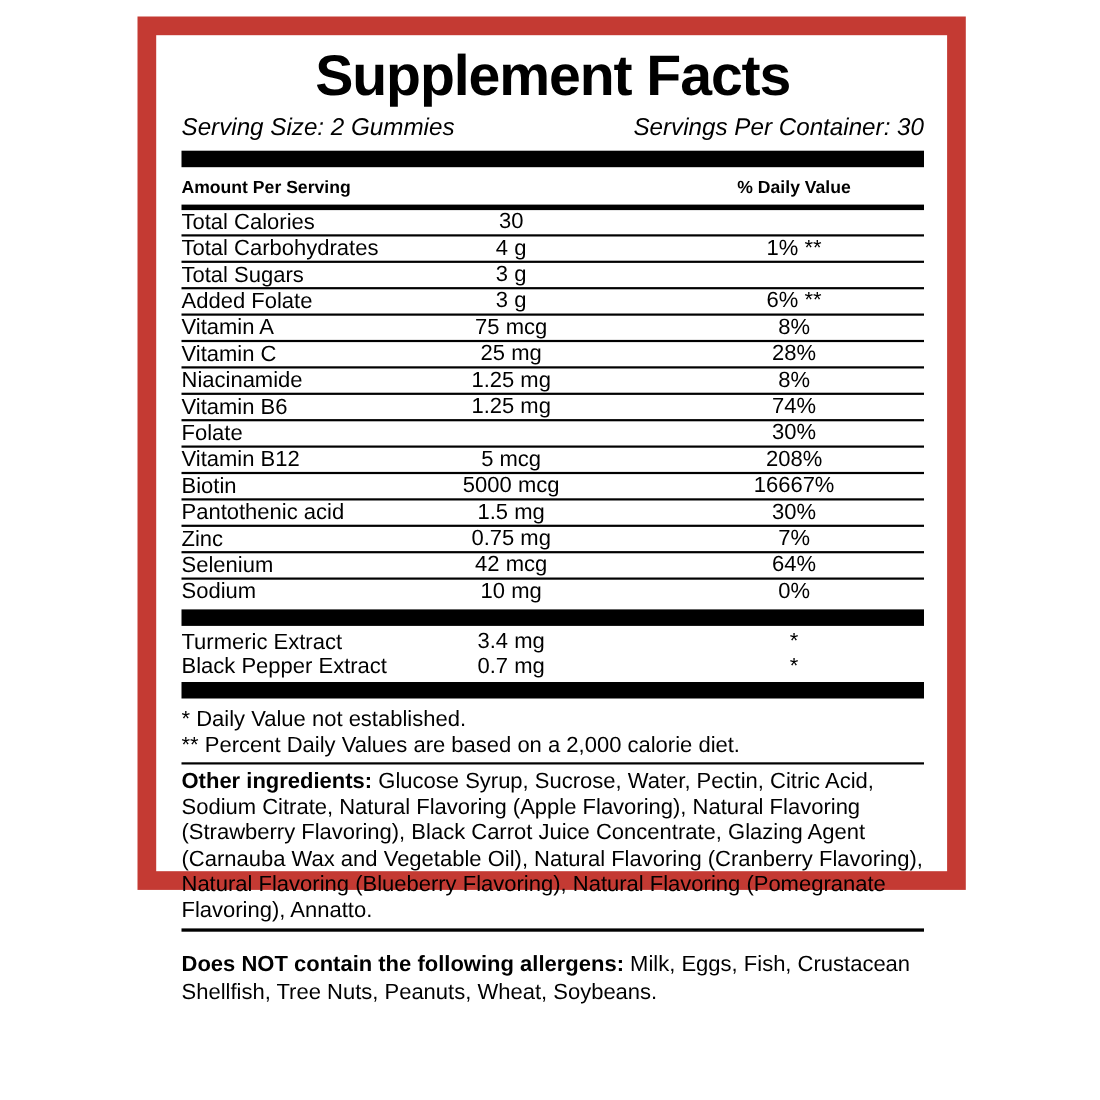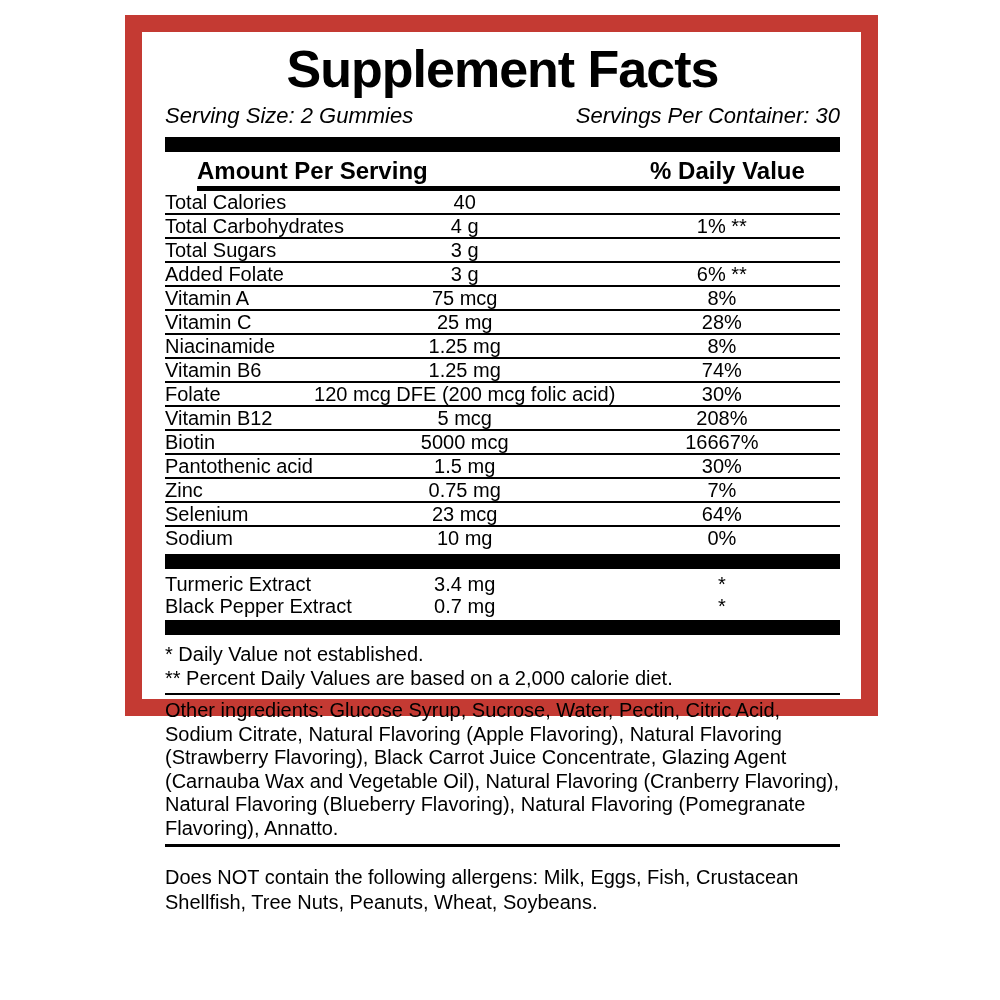--- a/index.html
+++ b/index.html
@@ -2,21 +2,21 @@
 <html style="--red: #c43a33; --ink: #000000;"><head>
 <meta charset="utf-8">
 <style>
   :root { --red:#c43a33; --ink:#000000; }
   * { margin:0; padding:0; box-sizing:border-box; }
   html,body { width:1000px; height:1000px; background:#ffffff; }
   body { font-family:"Liberation Sans", sans-serif; color:var(--ink); position:relative; }
 
   .frame {
     position:absolute; left:125px; top:15px;
-    width:753px; height:701px;
+    width:753px; height:794px;
     border:17px solid var(--red);
     background:#ffffff;
   }
   .content { padding:6px 21px 0 23px; }
 
   .title {
     font-size:52px; font-weight:bold; text-align:center;
     line-height:54px; margin:4px 0 8px 0; letter-spacing:-1px;
   }
 
@@ -25,21 +25,21 @@
     font-size:22px; line-height:24px; margin:0 0 9px 0;font-style:italic;
   }
 
   .bar { height:15px; background:var(--ink); }
   .bar-top    { margin:0 0 5px 0; }
   .bar-mid    { margin:5px 0 4px 0; }
   .bar-bottom { margin:3px 0 5px 0; }
 
   .table-header {
     position:relative; border-bottom:5px solid var(--ink);
-    padding:3px 0 4px 0; font-size:24px; font-weight:bold; line-height:22px;margin-left:32px;
+    padding:3px 0 4px 0; font-size:16px; font-weight:bold; line-height:22px;
   }
   .hdr-right {
     position:absolute; left:82.5%; transform:translateX(-50%);
     white-space:nowrap;
   }
 
   .row { position:relative; border-bottom:2px solid var(--ink); padding:1px 0 0 0; }
   #nutrient-table .row:last-child { border-bottom:none; }
   .row .name { display:inline-block; font-size:20px; line-height:21px; }
   .row .amount, .row .dv {
@@ -48,21 +48,21 @@
   }
   .row .amount { left:44.4%; }
   .row .dv     { left:82.5%; }
 
   #extract-table .row { border-bottom:none; padding:0; }
   #extract-table .row .name { line-height:22px;text-align:center; }
 
   .footnotes { font-size:20px; line-height:24px; padding:2px 0 3px 0; border-bottom:2px solid var(--ink); }
 
   .para { font-size:20px; line-height:23.5px; margin-top:4px; }
-  .para b { font-weight:normal; }
+  .para b { font-weight:bold; }
   .other { border-bottom:3px solid var(--ink); padding-bottom:4px; }
   .allergens { margin-top:18px; line-height:25px; }
 </style>
 </head>
 <body>
 
 <div class="frame">
   <div class="content">
 
     <div class="title">Supplement Facts</div>
@@ -73,34 +73,34 @@
     </div>
 
     <div class="bar bar-top"></div>
 
     <div class="table-header">
       <span class="hdr-left">Amount Per Serving</span>
       <span class="hdr-right">% Daily Value</span>
     </div>
 
     <div id="nutrient-table">
-        <div class="row"><span class="name">Total Calories</span><span class="amount">40</span><span class="dv"></span></div>
+        <div class="row"><span class="name">Total Calories</span><span class="amount">30</span><span class="dv"></span></div>
         <div class="row"><span class="name">Total Carbohydrates</span><span class="amount">4 g</span><span class="dv">1% **</span></div>
         <div class="row"><span class="name">Total Sugars</span><span class="amount">3 g</span><span class="dv"></span></div>
         <div class="row"><span class="name">Added Folate</span><span class="amount">3 g</span><span class="dv">6% **</span></div>
         <div class="row"><span class="name">Vitamin A</span><span class="amount">75 mcg</span><span class="dv">8%</span></div>
         <div class="row"><span class="name">Vitamin C</span><span class="amount">25 mg</span><span class="dv">28%</span></div>
         <div class="row"><span class="name">Niacinamide</span><span class="amount">1.25 mg</span><span class="dv">8%</span></div>
         <div class="row"><span class="name">Vitamin B6</span><span class="amount">1.25 mg</span><span class="dv">74%</span></div>
-        <div class="row"><span class="name">Folate</span><span class="amount">120 mcg DFE (200 mcg folic acid)</span><span class="dv">30%</span></div>
+        <div class="row"><span class="name">Folate</span><span class="dv">30%</span></div>
         <div class="row"><span class="name">Vitamin B12</span><span class="amount">5 mcg</span><span class="dv">208%</span></div>
         <div class="row"><span class="name">Biotin</span><span class="amount">5000 mcg</span><span class="dv">16667%</span></div>
         <div class="row"><span class="name">Pantothenic acid</span><span class="amount">1.5 mg</span><span class="dv">30%</span></div>
         <div class="row"><span class="name">Zinc</span><span class="amount">0.75 mg</span><span class="dv">7%</span></div>
-        <div class="row"><span class="name">Selenium</span><span class="amount">23 mcg</span><span class="dv">64%</span></div>
+        <div class="row"><span class="name">Selenium</span><span class="amount">42 mcg</span><span class="dv">64%</span></div>
         <div class="row"><span class="name">Sodium</span><span class="amount">10 mg</span><span class="dv">0%</span></div>
       </div>
 
     <div class="bar bar-mid"></div>
 
     <div id="extract-table">
         <div class="row"><span class="name">Turmeric Extract</span><span class="amount">3.4 mg</span><span class="dv">*</span></div>
         <div class="row"><span class="name">Black Pepper Extract</span><span class="amount">0.7 mg</span><span class="dv">*</span></div>
       </div>
 

